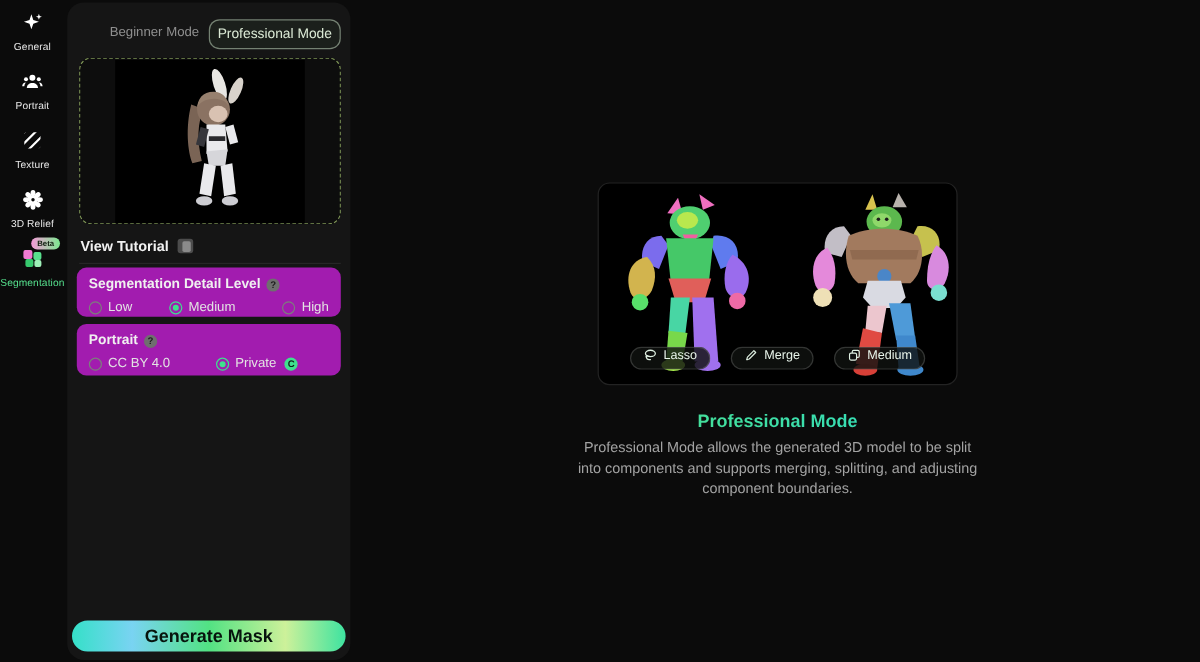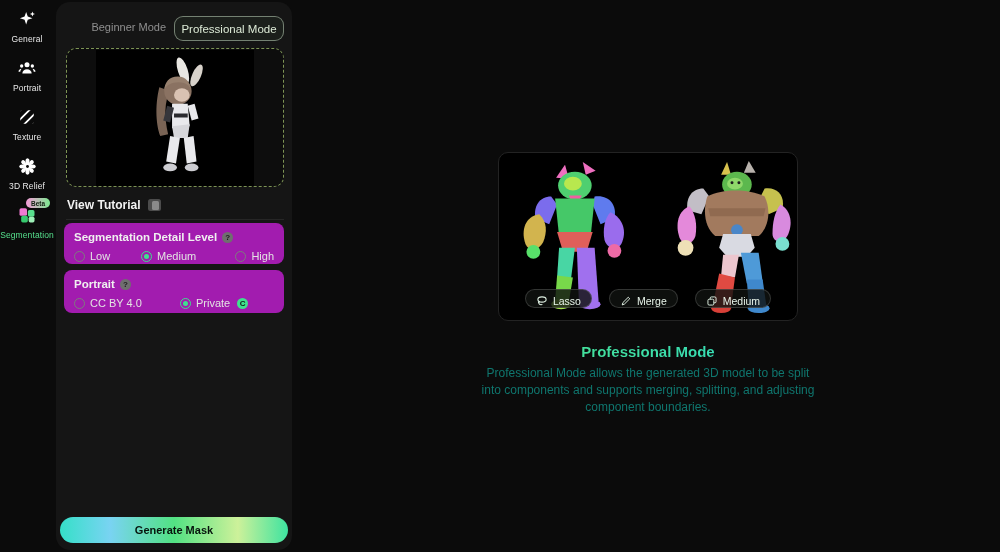--- a/index.html
+++ b/index.html
@@ -52,37 +52,37 @@
   .radio.selected .rdot::after { content:""; position:absolute; left:2px; top:2px; width:5px; height:5px; border-radius:50%; background:#3fe08e; }
   .radio .rlabel { font-size:11px; color:#e3e3e3; }
   .detail .radio-row .radio:nth-child(1){ width:74px; }
   .detail .radio-row .radio:nth-child(2){ width:104px; }
   .license .radio-row .radio:nth-child(1){ width:106px; }
   .private-ic { width:11px; height:11px; border-radius:50%; background:#3fe08e; color:#0d2018; font-size:8px; font-weight:700;
                 display:inline-flex; align-items:center; justify-content:center; margin-left:2px; }
 
   .generate-btn { position:absolute; left:4px; bottom:7px; width:228px; height:26px; border:none; border-radius:13px;
                   background:linear-gradient(90deg,#35e0c8 0%,#79d3f2 22%,#52e283 50%,#cdf19a 78%,#3ee3a0 100%);
-                  color:#07140d; font-size:11px; font-weight:700; font-family:"Liberation Sans",sans-serif; cursor:pointer; }
+                  color:#07140d; font-size:15px; font-weight:700; font-family:"Liberation Sans",sans-serif; cursor:pointer; }
 
   
   .hero { position:absolute; left:498px; top:152px; width:300px; height:169px; background:#000;
           border:1px solid #232323; border-radius:10px; overflow:hidden; }
   .tool-row { position:absolute; left:0; bottom:12px; width:100%; display:flex; justify-content:center; gap:17px; }
-  .tool-pill { display:flex; align-items:flex-end; gap:5px; height:19px; padding:0 10px; border-radius:10px;
+  .tool-pill { display:flex; align-items:flex-start; gap:5px; height:19px; padding:0 10px; border-radius:10px;
                background:rgba(16,18,16,.82); border:1px solid rgba(255,255,255,.16);
                color:#e8f4ea; font-size:10.5px; cursor:pointer; }
   .tool-pill svg { display:block; }
 
   .hero-heading { position:absolute; left:498px; top:343px; width:300px; text-align:center;
                   font-size:15px; font-weight:700;
                   background:linear-gradient(90deg,#4be08d,#30ddc2);
                   -webkit-background-clip:text; background-clip:text; color:transparent; }
   .hero-desc { position:absolute; left:478px; top:365px; width:340px; text-align:center;
-               font-size:12px; line-height:1.42; color:#0f766e; }
+               font-size:12px; line-height:1.42; color:#a3a3a3; }
 </style>
 </head>
 <body>
 
 <div class="screen">
 
   <nav class="sidebar">
     <div class="side-item">
       <span class="ic">
         <svg width="20" height="20" viewBox="0 0 24 24">

